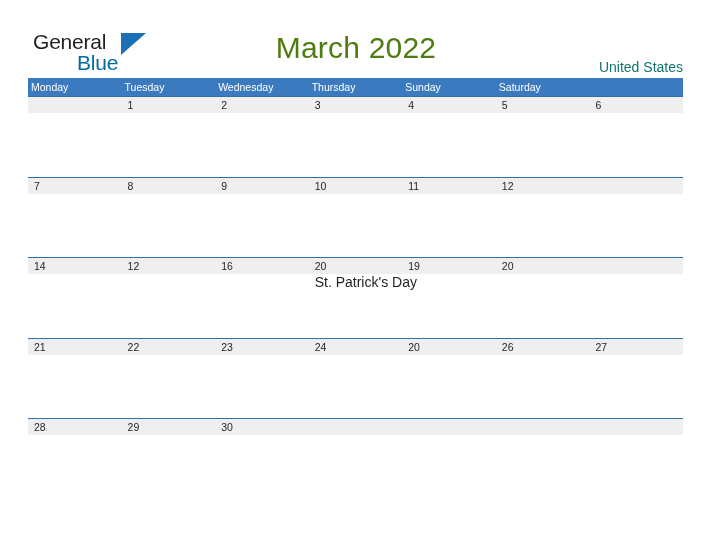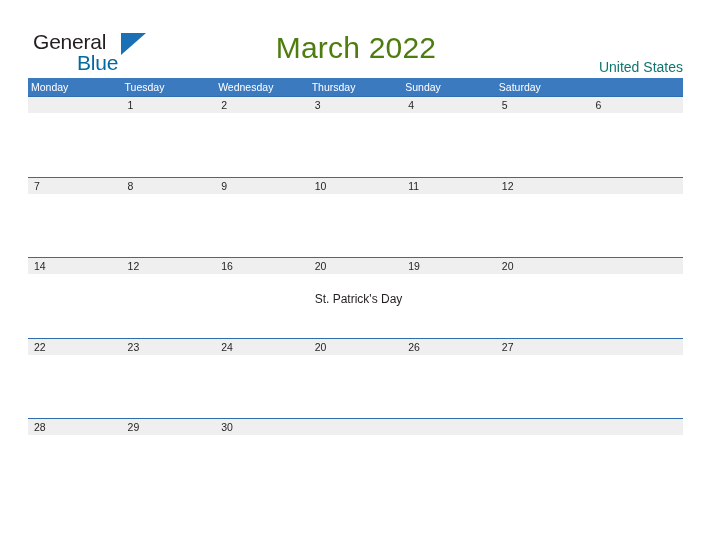--- a/index.html
+++ b/index.html
@@ -151,25 +151,25 @@
     z-index: 2;
     font-size: 10.5px;
     color: #231f20;
     line-height: 18px;
     display: block;
     height: 18px;
   }
   .day-event {
     position: relative;
     z-index: 2;
-    font-size: 12px;
+    font-size: 14px;
     color: #231f20;
     line-height: 13px;
     display: block;
-    margin-top: 18px;
+    margin-top: 1px;
     white-space: nowrap;
   }
 </style>
 </head>
 <body>
 
 <div class="page">
 
   <div class="top-bar">
 
@@ -287,20 +287,24 @@
           <span class="day-num">20</span>
           <span class="day-event"></span>
         </div>
       </div>
     </div>
 
     <div class="week">
       <div class="week-band"></div>
       <div class="week-cells">
         <div class="day-cell">
+          <span class="day-num">21</span>
+          <span class="day-event"></span>
+        </div>
+        <div class="day-cell">
           <span class="day-num">22</span>
           <span class="day-event"></span>
         </div>
         <div class="day-cell">
           <span class="day-num">23</span>
           <span class="day-event"></span>
         </div>
         <div class="day-cell">
           <span class="day-num">24</span>
           <span class="day-event"></span>

